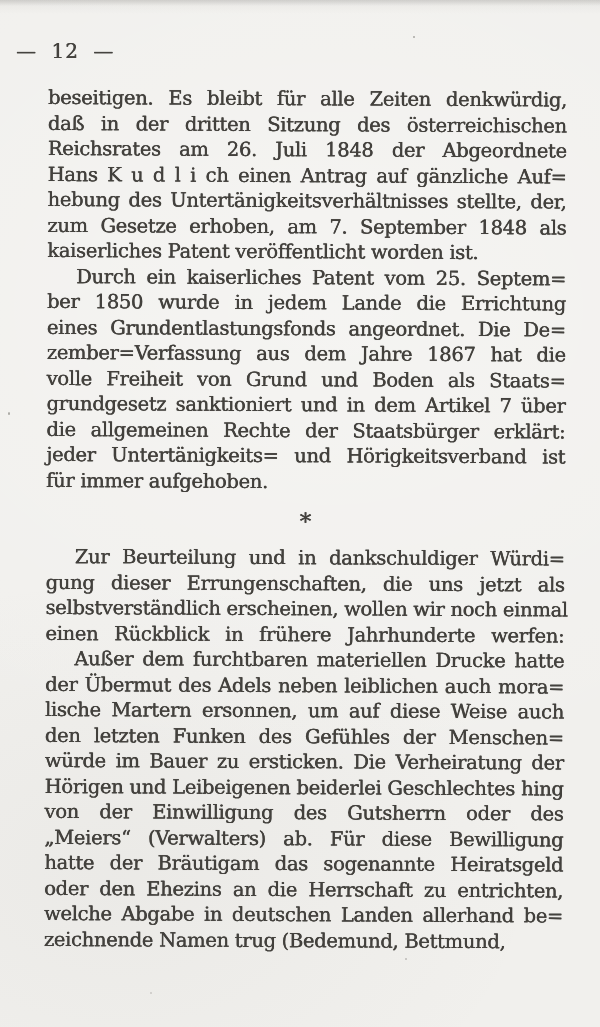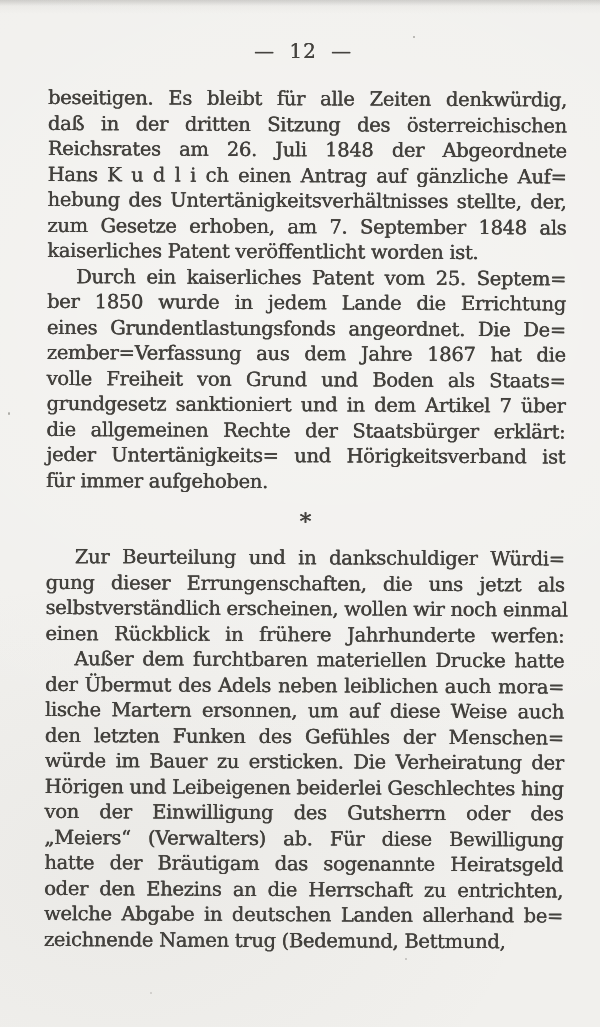--- a/index.html
+++ b/index.html
@@ -19,21 +19,21 @@
     color:#43413d;
   }
   
   .page::before{
     content:"";position:absolute;left:0;top:0;width:600px;height:6px;
     background:linear-gradient(180deg, rgba(90,88,84,0.18), rgba(90,88,84,0));
     pointer-events:none;
   }
   .page-header{
     position:absolute;top:39px;left:0;width:600px;
-    text-align:center;padding-left:6px;box-sizing:border-box;
+    padding-left:16px;box-sizing:border-box;
     font-size:20px;letter-spacing:1px;word-spacing:7px;
     color:#45433f;
     text-shadow:0.3px 0 0 currentColor;
   }
   .text-block{
     position:absolute;left:48px;top:85px;width:519px;
     transform:rotate(0.28deg);transform-origin:0 0;
     font-size:19.5px;line-height:25.5px;letter-spacing:-0.3px;
     color:#43413d;
     text-shadow:0.35px 0 0 currentColor, 0 0 0.7px rgba(67,65,61,0.45);

